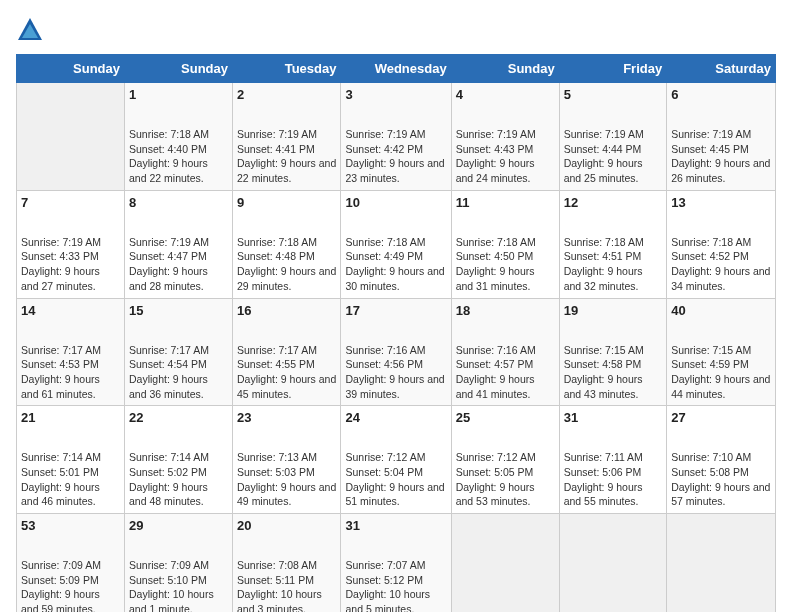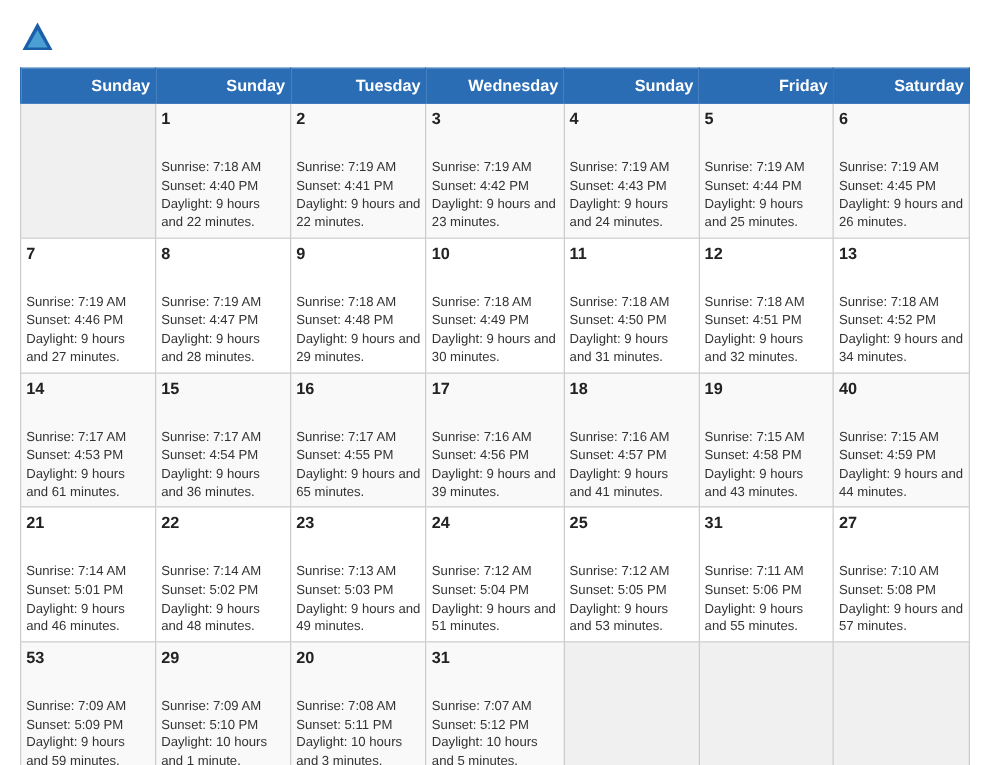--- a/index.html
+++ b/index.html
@@ -171,21 +171,21 @@
           <span>Sunset: 4:45 PM</span><br>
           <span>Daylight: 9 hours and 26 minutes.</span>
         </div>
       </td>
       </tr>
       <tr>
         <td>
         <span class="day-number">7</span>
         <div class="day-info">
           <span>Sunrise: 7:19 AM</span><br>
-          <span>Sunset: 4:46 PM</span><br>
+          <span>Sunset: 4:33 PM</span><br>
           <span>Daylight: 9 hours and 27 minutes.</span>
         </div>
       </td>
         <td>
         <span class="day-number">8</span>
         <div class="day-info">
           <span>Sunrise: 7:19 AM</span><br>
           <span>Sunset: 4:47 PM</span><br>
           <span>Daylight: 9 hours and 28 minutes.</span>
         </div>
@@ -246,21 +246,21 @@
           <span>Sunrise: 7:17 AM</span><br>
           <span>Sunset: 4:54 PM</span><br>
           <span>Daylight: 9 hours and 36 minutes.</span>
         </div>
       </td>
         <td>
         <span class="day-number">16</span>
         <div class="day-info">
           <span>Sunrise: 7:17 AM</span><br>
           <span>Sunset: 4:55 PM</span><br>
-          <span>Daylight: 9 hours and 65 minutes.</span>
+          <span>Daylight: 9 hours and 45 minutes.</span>
         </div>
       </td>
         <td>
         <span class="day-number">17</span>
         <div class="day-info">
           <span>Sunrise: 7:16 AM</span><br>
           <span>Sunset: 4:56 PM</span><br>
           <span>Daylight: 9 hours and 39 minutes.</span>
         </div>
       </td>

